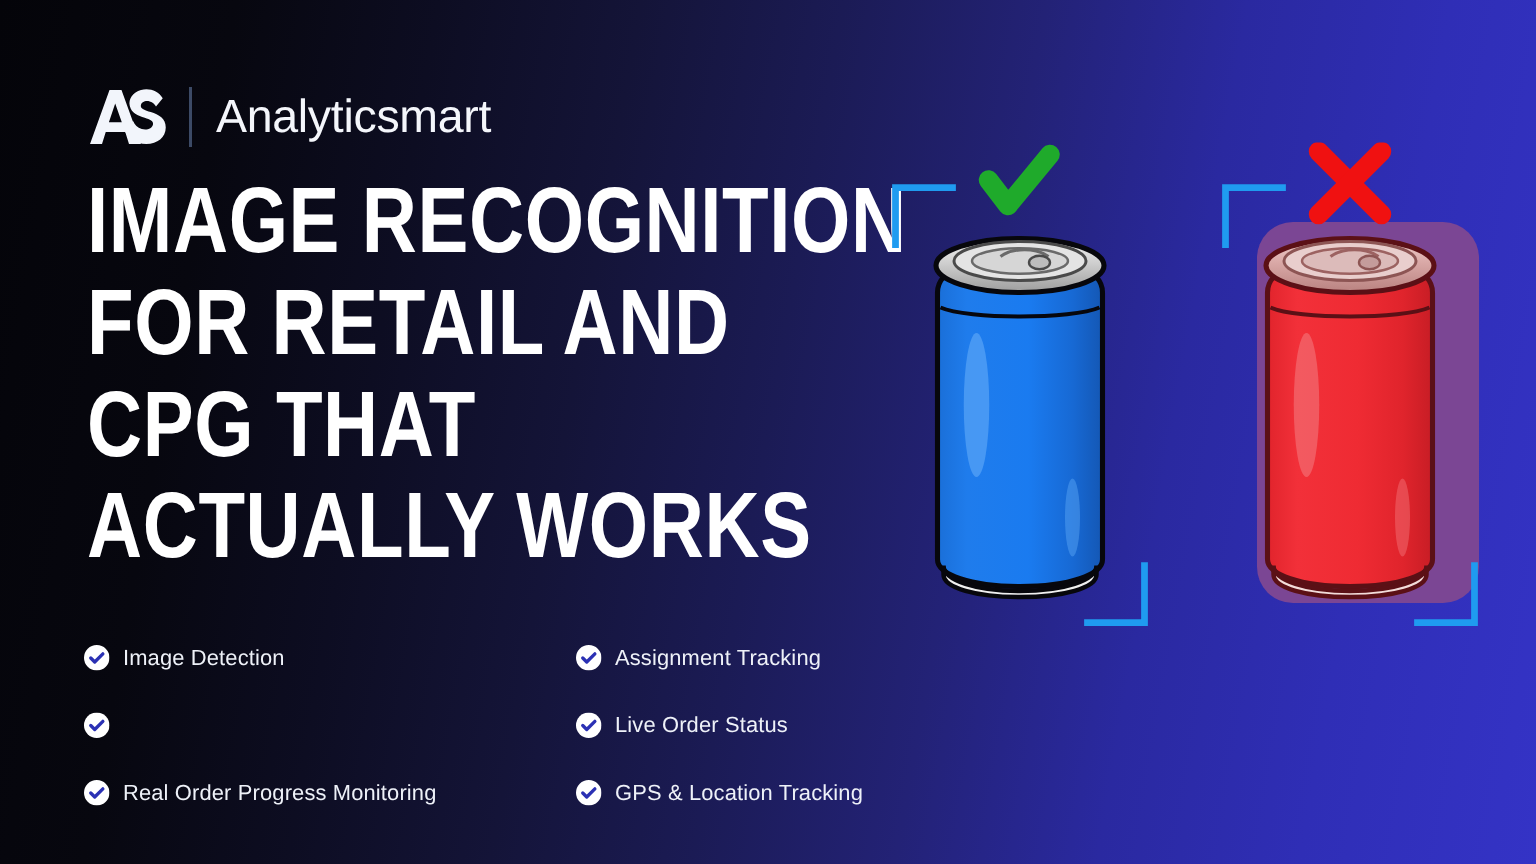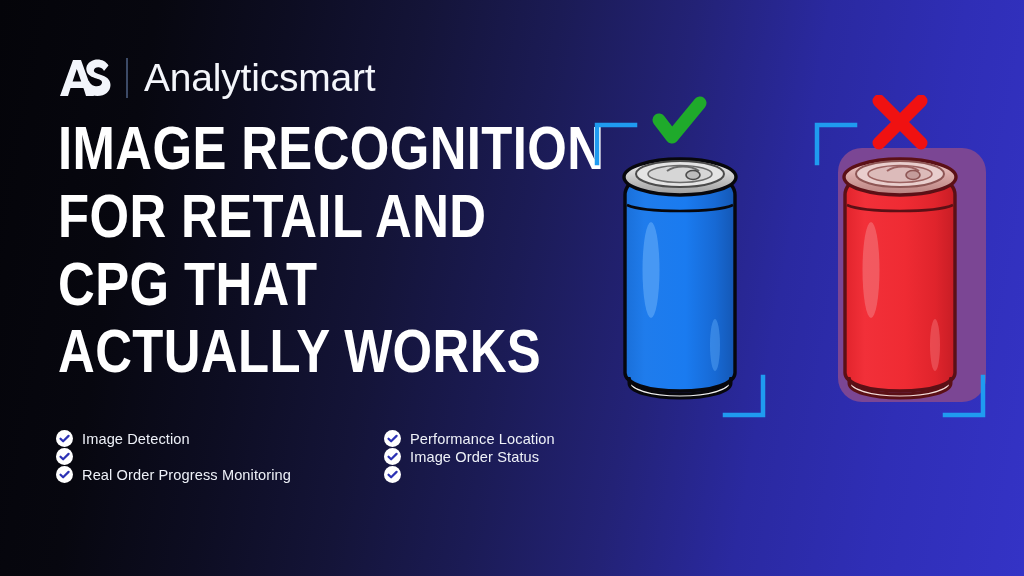--- a/index.html
+++ b/index.html
@@ -35,21 +35,21 @@
   }
   #logo-mark { width: 54px; height: 46px; display:block; }
   #logo-divider {
     width: 2px;
     height: 40px;
     background: #3c4a66;
     margin: 0 16px 0 14px;
   }
   #logo-word {
     color: #f4f6fb;
-    font-size: 39px;
+    font-size: 31px;
     letter-spacing: -0.2px;
     font-weight: 500;
     white-space: nowrap;
   }
   
   #headline {
     position: absolute;
     left: 58px;
     top: 118px;
     width: 520px;
@@ -69,21 +69,21 @@
   }
   
   #features {
     position: absolute;
     left: 56px;
     top: 430px;
     width: 600px;
     display: flex;
     gap: 0px;
   }
-  .feat-col { display: flex; flex-direction: column; gap: 1px; }
+  .feat-col { display: flex; flex-direction: column; gap: 28px; }
   .feat-col.left  { width: 328px; }
   .feat-col.right { width: 270px; }
   .feat-item { display: flex; align-items: center; gap: 9px; }
   .feat-icon { width: 17px; height: 17px; flex: 0 0 17px; display: block; }
   .feat-label {
     color: #eef1f8;
     font-size: 14.6px;
     font-weight: 400;
     white-space: nowrap;
     letter-spacing: 0.1px;
@@ -143,34 +143,35 @@
         <span class="feat-label">Real Order Progress Monitoring</span>
       </div>
     </div>
 
     <div class="feat-col right">
       <div class="feat-item">
         <svg class="feat-icon" viewBox="0 0 20 20">
           <circle cx="10" cy="10" r="10" fill="#ffffff"></circle>
           <path d="M5.3 10.2 L8.4 13.3 L14.8 6.9" stroke="#2b31b4" stroke-width="2.6" fill="none" stroke-linecap="round" stroke-linejoin="round"></path>
         </svg>
-        <span class="feat-label">Performance Location</span>
-      </div>
-      <div class="feat-item">
-        <svg class="feat-icon" viewBox="0 0 20 20">
-          <circle cx="10" cy="10" r="10" fill="#ffffff"></circle>
-          <path d="M5.3 10.2 L8.4 13.3 L14.8 6.9" stroke="#2b31b4" stroke-width="2.6" fill="none" stroke-linecap="round" stroke-linejoin="round"></path>
-        </svg>
-        <span class="feat-label">Image Order Status</span>
-      </div>
-      <div class="feat-item">
-        <svg class="feat-icon" viewBox="0 0 20 20">
-          <circle cx="10" cy="10" r="10" fill="#ffffff"></circle>
-          <path d="M5.3 10.2 L8.4 13.3 L14.8 6.9" stroke="#2b31b4" stroke-width="2.6" fill="none" stroke-linecap="round" stroke-linejoin="round"></path>
-        </svg>
+        <span class="feat-label">Assignment Tracking</span>
+      </div>
+      <div class="feat-item">
+        <svg class="feat-icon" viewBox="0 0 20 20">
+          <circle cx="10" cy="10" r="10" fill="#ffffff"></circle>
+          <path d="M5.3 10.2 L8.4 13.3 L14.8 6.9" stroke="#2b31b4" stroke-width="2.6" fill="none" stroke-linecap="round" stroke-linejoin="round"></path>
+        </svg>
+        <span class="feat-label">Live Order Status</span>
+      </div>
+      <div class="feat-item">
+        <svg class="feat-icon" viewBox="0 0 20 20">
+          <circle cx="10" cy="10" r="10" fill="#ffffff"></circle>
+          <path d="M5.3 10.2 L8.4 13.3 L14.8 6.9" stroke="#2b31b4" stroke-width="2.6" fill="none" stroke-linecap="round" stroke-linejoin="round"></path>
+        </svg>
+        <span class="feat-label">GPS &amp; Location Tracking</span>
       </div>
     </div>
 
   </div>
 
   <div id="graphic">
     <svg width="440" height="340" viewBox="0 0 440 340">
 
       <defs>
         <linearGradient id="blueCan" x1="0" y1="0" x2="1" y2="0">

